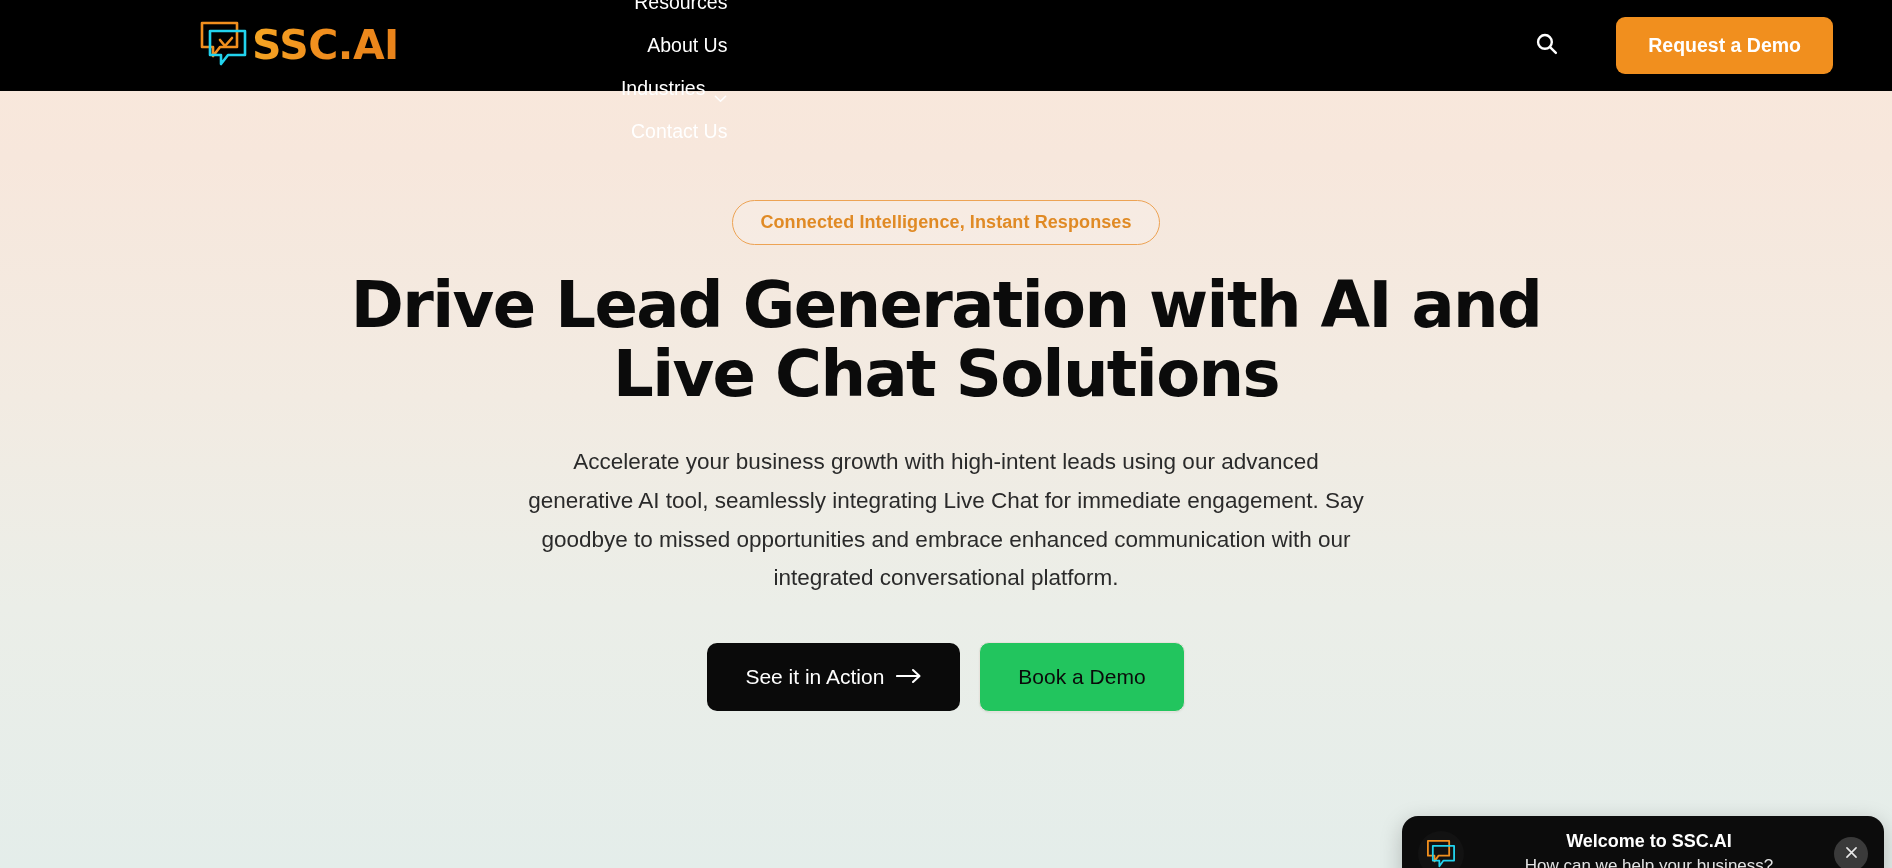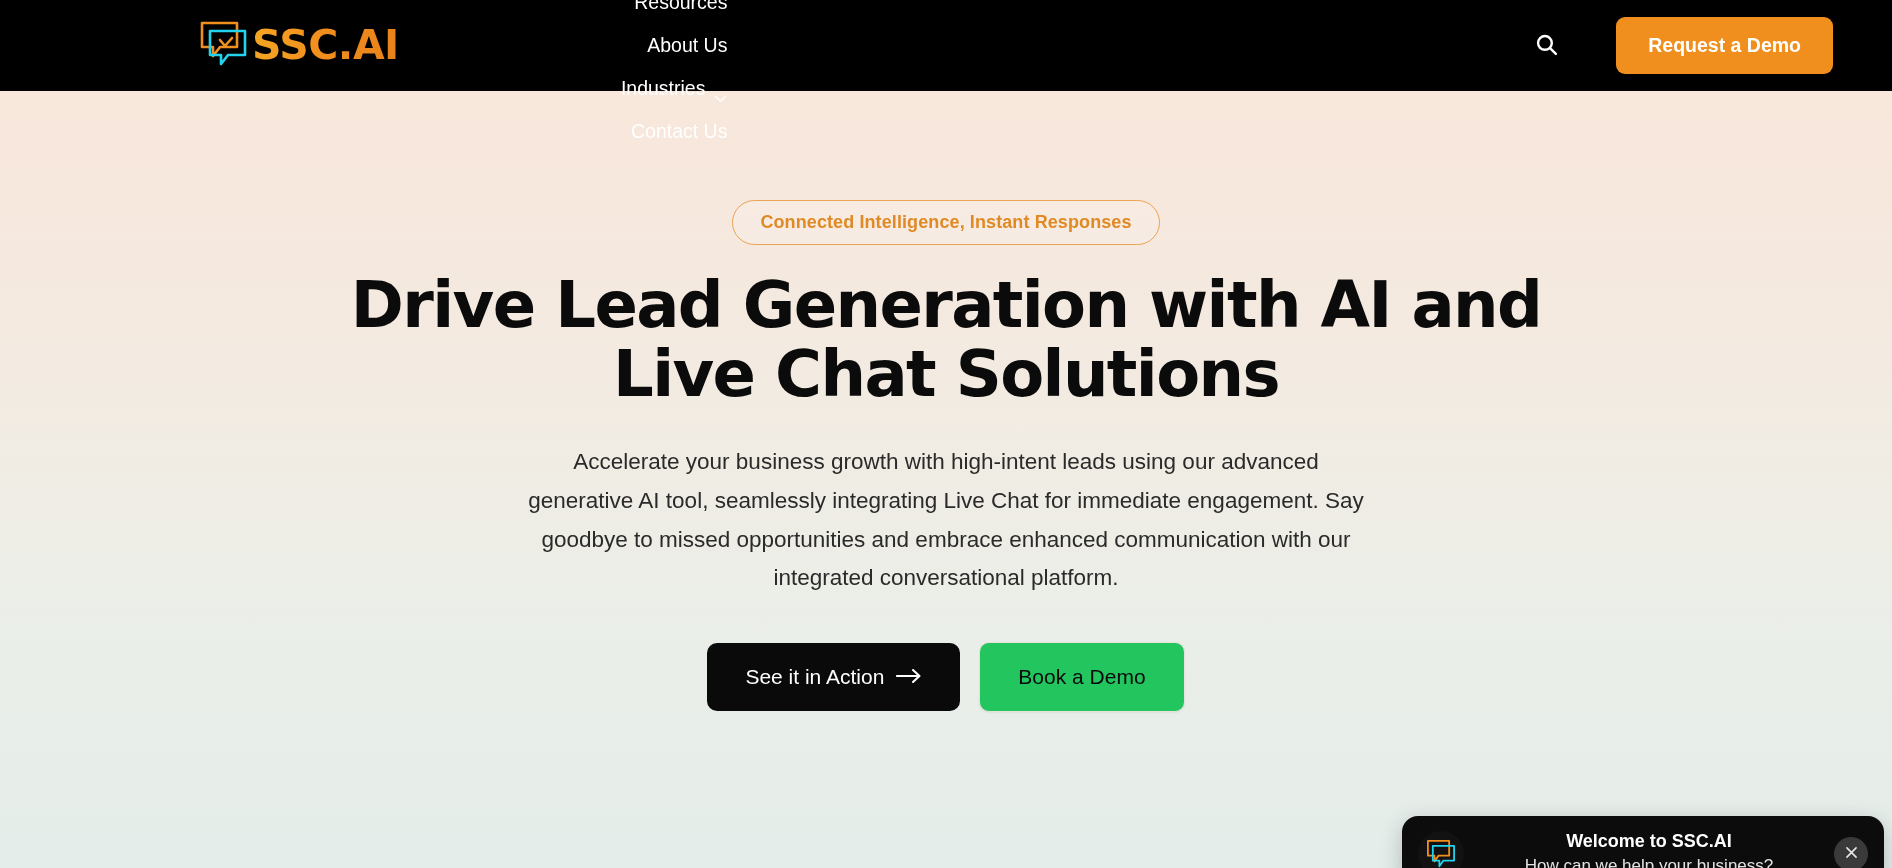--- a/index.html
+++ b/index.html
@@ -52,21 +52,20 @@
     align-items:center;
     gap:9px;
     white-space:nowrap;
     cursor:pointer;
   }
   .chev { display:inline-block; width:13px; height:8px; }
 
   .nav-right {
     margin-left: auto;
     display:flex;
-    align-items:center;
     gap: 12px;
     padding-right: 0;
   }
   .search-btn {
     width: 56px; height:56px;
     display:flex; align-items:center; justify-content:center;
     background:none; border:none; cursor:pointer;
     margin-right: 30px;
   }
   .demo-btn {

